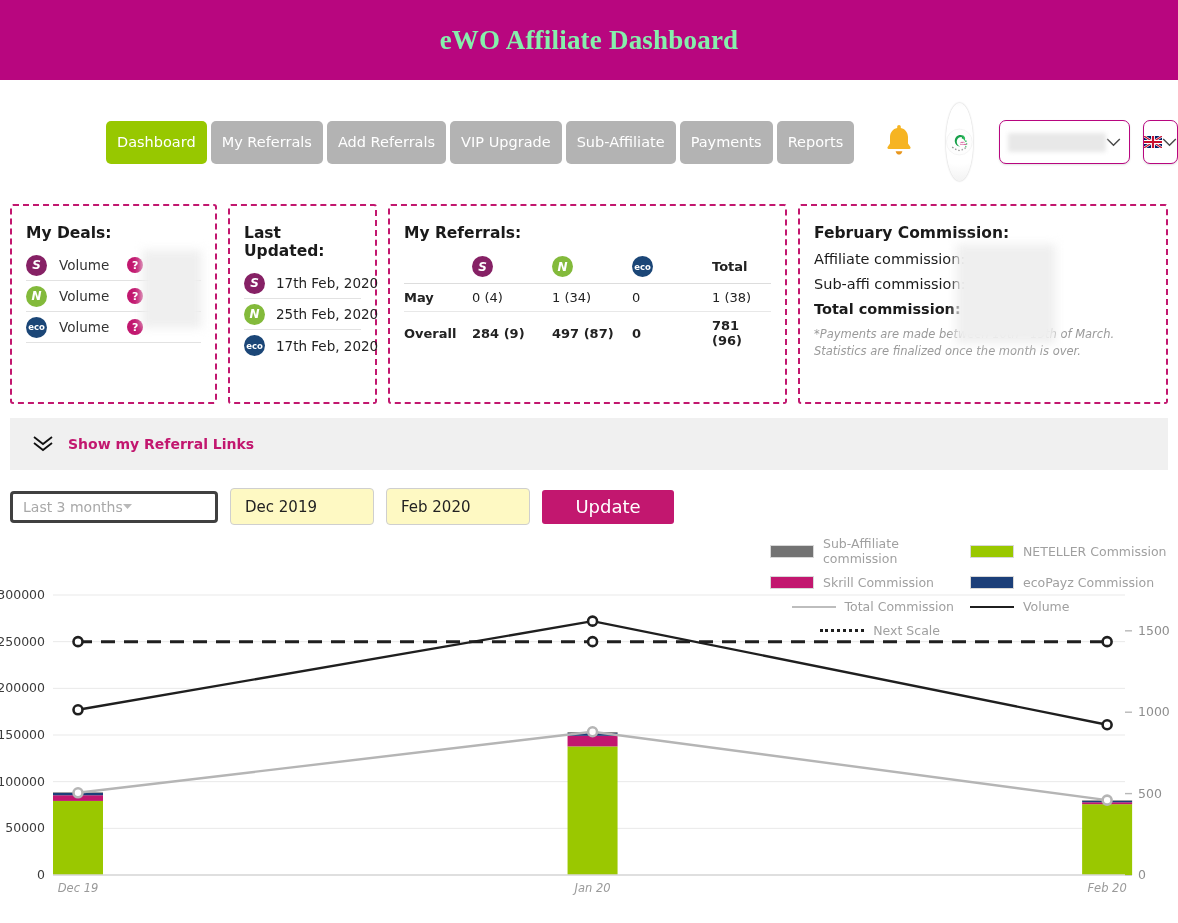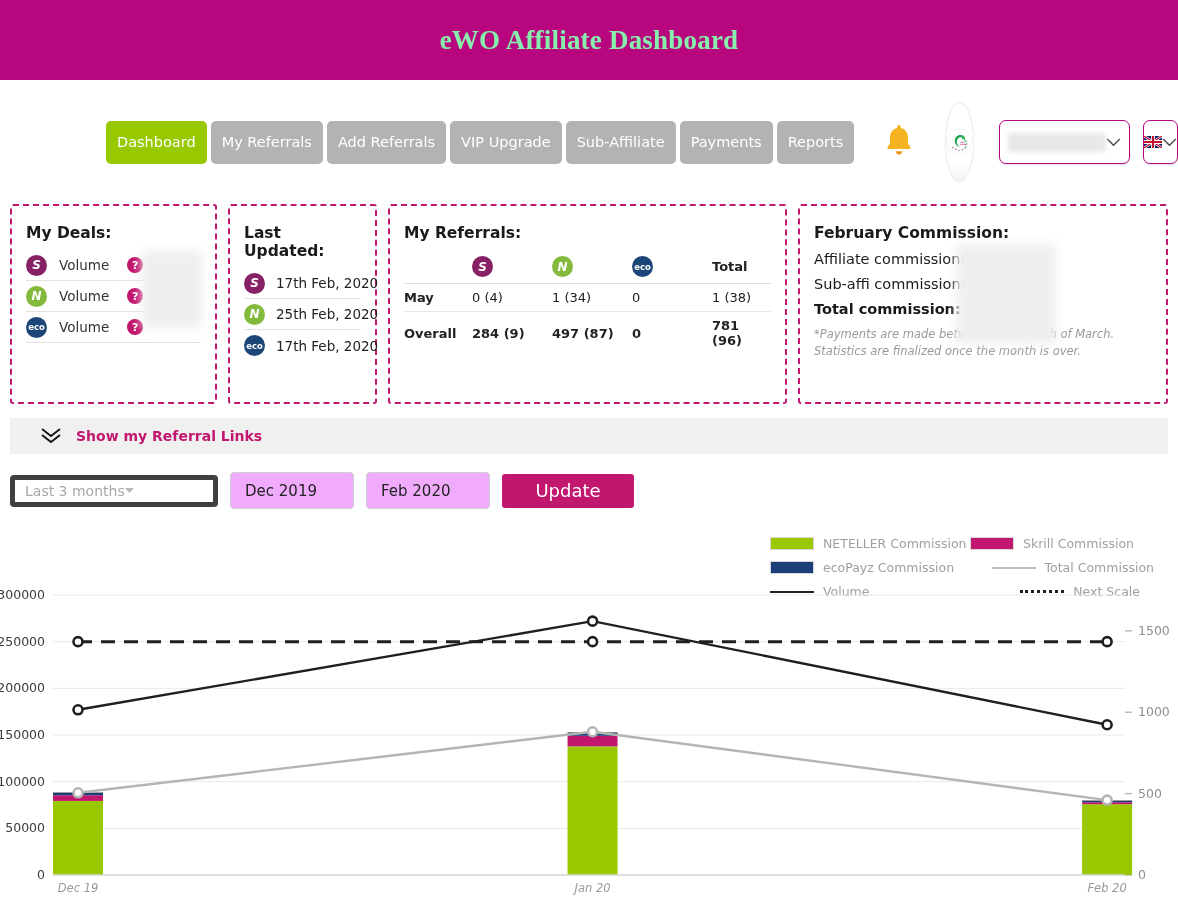--- a/index.html
+++ b/index.html
@@ -77,30 +77,30 @@
   .rowlab { font-weight:bold; font-size:13px; }
   .ov td { font-weight:bold; }
   .col-icon { width:80px; }
 
   .cmrow { font-size:14.5px; margin:9px 0; color:#1a1a1a; }
   .cmrow.b { font-weight:bold; }
   .cmnote { font-size:11.5px; font-style:italic; color:#9a9a9a; line-height:1.45; margin-top:8px; }
   .comm-blur { right:110px; top:38px; width:100px; height:100px; }
 
   
-  .reflinks { margin:14px 10px 0 10px; height:36px; background:#f0f0f0;
-              display:flex; align-items:center; padding-left:30px; cursor:pointer; }
+  .reflinks { margin:14px 10px 0 10px; height:52px; background:#f0f0f0;
+              display:flex; align-items:center; padding-left:22px; cursor:pointer; }
   .reflinks span.txt { color:#c2176f; font-weight:bold; font-size:14px; margin-left:14px; }
 
   
   .filters { display:flex; align-items:center; gap:12px; padding:18px 0 0 10px; }
-  .sel { width:208px; height:32px; border:5px solid #404040; border-radius:4px; background:#fff;
+  .sel { width:208px; height:32px; border:3px solid #404040; border-radius:4px; background:#fff;
          display:flex; align-items:center; justify-content:flex-start; padding:0 10px;
          color:#a8a8a8; font-size:14px; cursor:pointer; }
-  .dbox { width:124px; height:37px; border:1px solid #cfcfcf; border-radius:4px; background:#f0abfc;
+  .dbox { width:144px; height:37px; border:1px solid #cfcfcf; border-radius:4px; background:#fef9c3;
           display:flex; align-items:center; padding-left:14px; font-size:15px; color:#222; cursor:pointer; }
   .updbtn { width:132px; height:34px; background:#c2176f; color:#fff; border:none; border-radius:3px;
             font-size:18px; cursor:pointer; font-family:"DejaVu Sans", sans-serif; }
 
   
   .legend { position:absolute; left:770px; top:536px; width:400px;
             display:grid; grid-template-columns:1fr 1fr; row-gap:9px; }
   .lgitem { display:flex; align-items:center; font-size:12.5px; color:#a0a0a0; }
   .sw { width:44px; height:13px; border:1px solid #d8d8d8; margin-right:9px; flex:none; }
   .ln { width:44px; height:0; border-top:2.5px solid #bdbdbd; margin-right:9px; flex:none; }
@@ -280,20 +280,24 @@
     <svg width="9" height="6" viewBox="0 0 9 6">
       <path d="M0 0l4.5 5L9 0z" fill="#b9b9b9"></path>
     </svg>
   </div>
   <div class="dbox">Dec 2019</div>
   <div class="dbox">Feb 2020</div>
   <button class="updbtn">Update</button>
 </div>
 
 <div class="legend">
+  <div class="lgitem">
+    <span class="sw" style="background:#737373"></span>
+    <span>Sub-Affiliate commission</span>
+  </div>
   <div class="lgitem">
     <span class="sw" style="background:#9ac800"></span>
     <span>NETELLER Commission</span>
   </div>
   <div class="lgitem">
     <span class="sw" style="background:#c2176f"></span>
     <span>Skrill Commission</span>
   </div>
   <div class="lgitem">
     <span class="sw" style="background:#1c3f79"></span>

